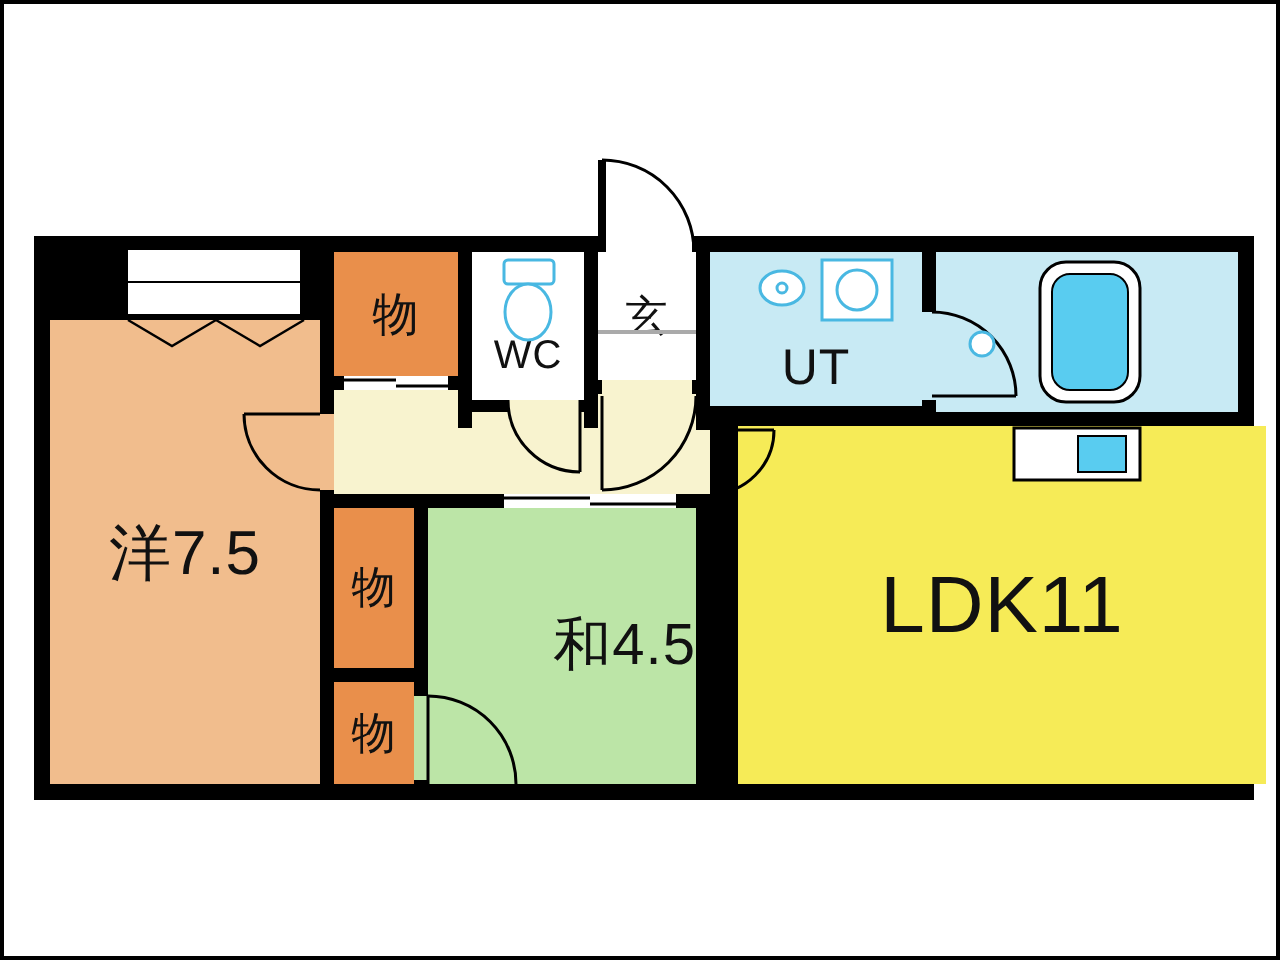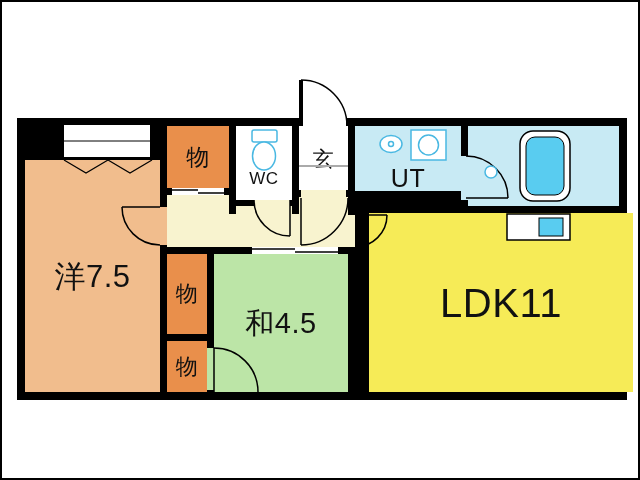--- a/index.html
+++ b/index.html
@@ -19,47 +19,47 @@
 
   <div class="room" style="left:23px;top:158px;width:135px;height:232px;background:var(--c-western,#F1BD8D);">
     <span class="lbl" style="font-size:31px;text-align:center;">洋7.5</span>
   </div>
 
   <div class="room" style="left:165px;top:124px;width:62px;height:62px;background:var(--c-closet,#E98F4B);">
     <span class="lbl" style="font-size:23px;">物</span>
   </div>
 
   <div class="room" style="left:234px;top:124px;width:56px;height:74px;background:#ffffff;padding-top:30px;">
-    <span class="lbl" style="font-size:17px;">WC</span>
+    <span class="lbl" style="font-size:20px;">WC</span>
   </div>
 
   <div class="room" style="left:297px;top:124px;width:49px;height:64px;background:var(--c-genkan,#fff);">
     <span class="lbl" style="font-size:21px;">玄</span>
   </div>
 
-  <div class="room" style="left:353px;top:124px;width:106px;height:65px;background:var(--c-utility_bath,#C8EAF4);padding-top:40px;">
+  <div class="room" style="left:353px;top:124px;width:106px;height:77px;background:var(--c-utility_bath,#C8EAF4);padding-top:40px;">
     <span class="lbl" style="font-size:25px;">UT</span>
   </div>
 
   <div class="room" style="left:466px;top:124px;width:151px;height:80px;background:var(--c-utility_bath,#C8EAF4);"></div>
 
   <div class="abs" style="left:165px;top:193px;width:62px;height:52px;background:var(--c-hallway,#F8F3CF);"></div>
   <div class="abs" style="left:234px;top:204px;width:56px;height:41px;background:var(--c-hallway,#F8F3CF);"></div>
   <div class="abs" style="left:297px;top:195px;width:49px;height:50px;background:var(--c-hallway,#F8F3CF);"></div>
   <div class="abs" style="left:165px;top:212px;width:181px;height:33px;background:var(--c-hallway,#F8F3CF);"></div>
 
   <div class="room" style="left:165px;top:252px;width:40px;height:80px;background:var(--c-closet,#E98F4B);">
     <span class="lbl" style="font-size:22px;">物</span>
   </div>
 
   <div class="room" style="left:165px;top:339px;width:40px;height:51px;background:var(--c-closet,#E98F4B);">
     <span class="lbl" style="font-size:22px;">物</span>
   </div>
 
-  <div class="room" style="left:212px;top:252px;width:134px;height:138px;background:var(--c-japanese,#BCE5A7);">
+  <div class="room" style="left:212px;top:252px;width:134px;height:138px;background:var(--c-japanese,#BCE5A7);justify-content:flex-end;">
     <span class="lbl" style="font-size:29px;">和4.5</span>
   </div>
 
   <div class="room" style="left:367px;top:211px;width:264px;height:179px;background:var(--c-ldk,#F6EB57);">
     <span class="lbl" style="font-size:40px;">LDK11</span>
   </div>
 
   <div class="abs" style="left:299px;top:116px;width:45px;height:8px;background:#fff;"></div>
   <div class="abs" style="left:299px;top:188px;width:45px;height:7px;background:var(--c-hallway,#F8F3CF);"></div>
   <div class="abs" style="left:252px;top:198px;width:36px;height:6px;background:var(--c-hallway,#F8F3CF);"></div>

